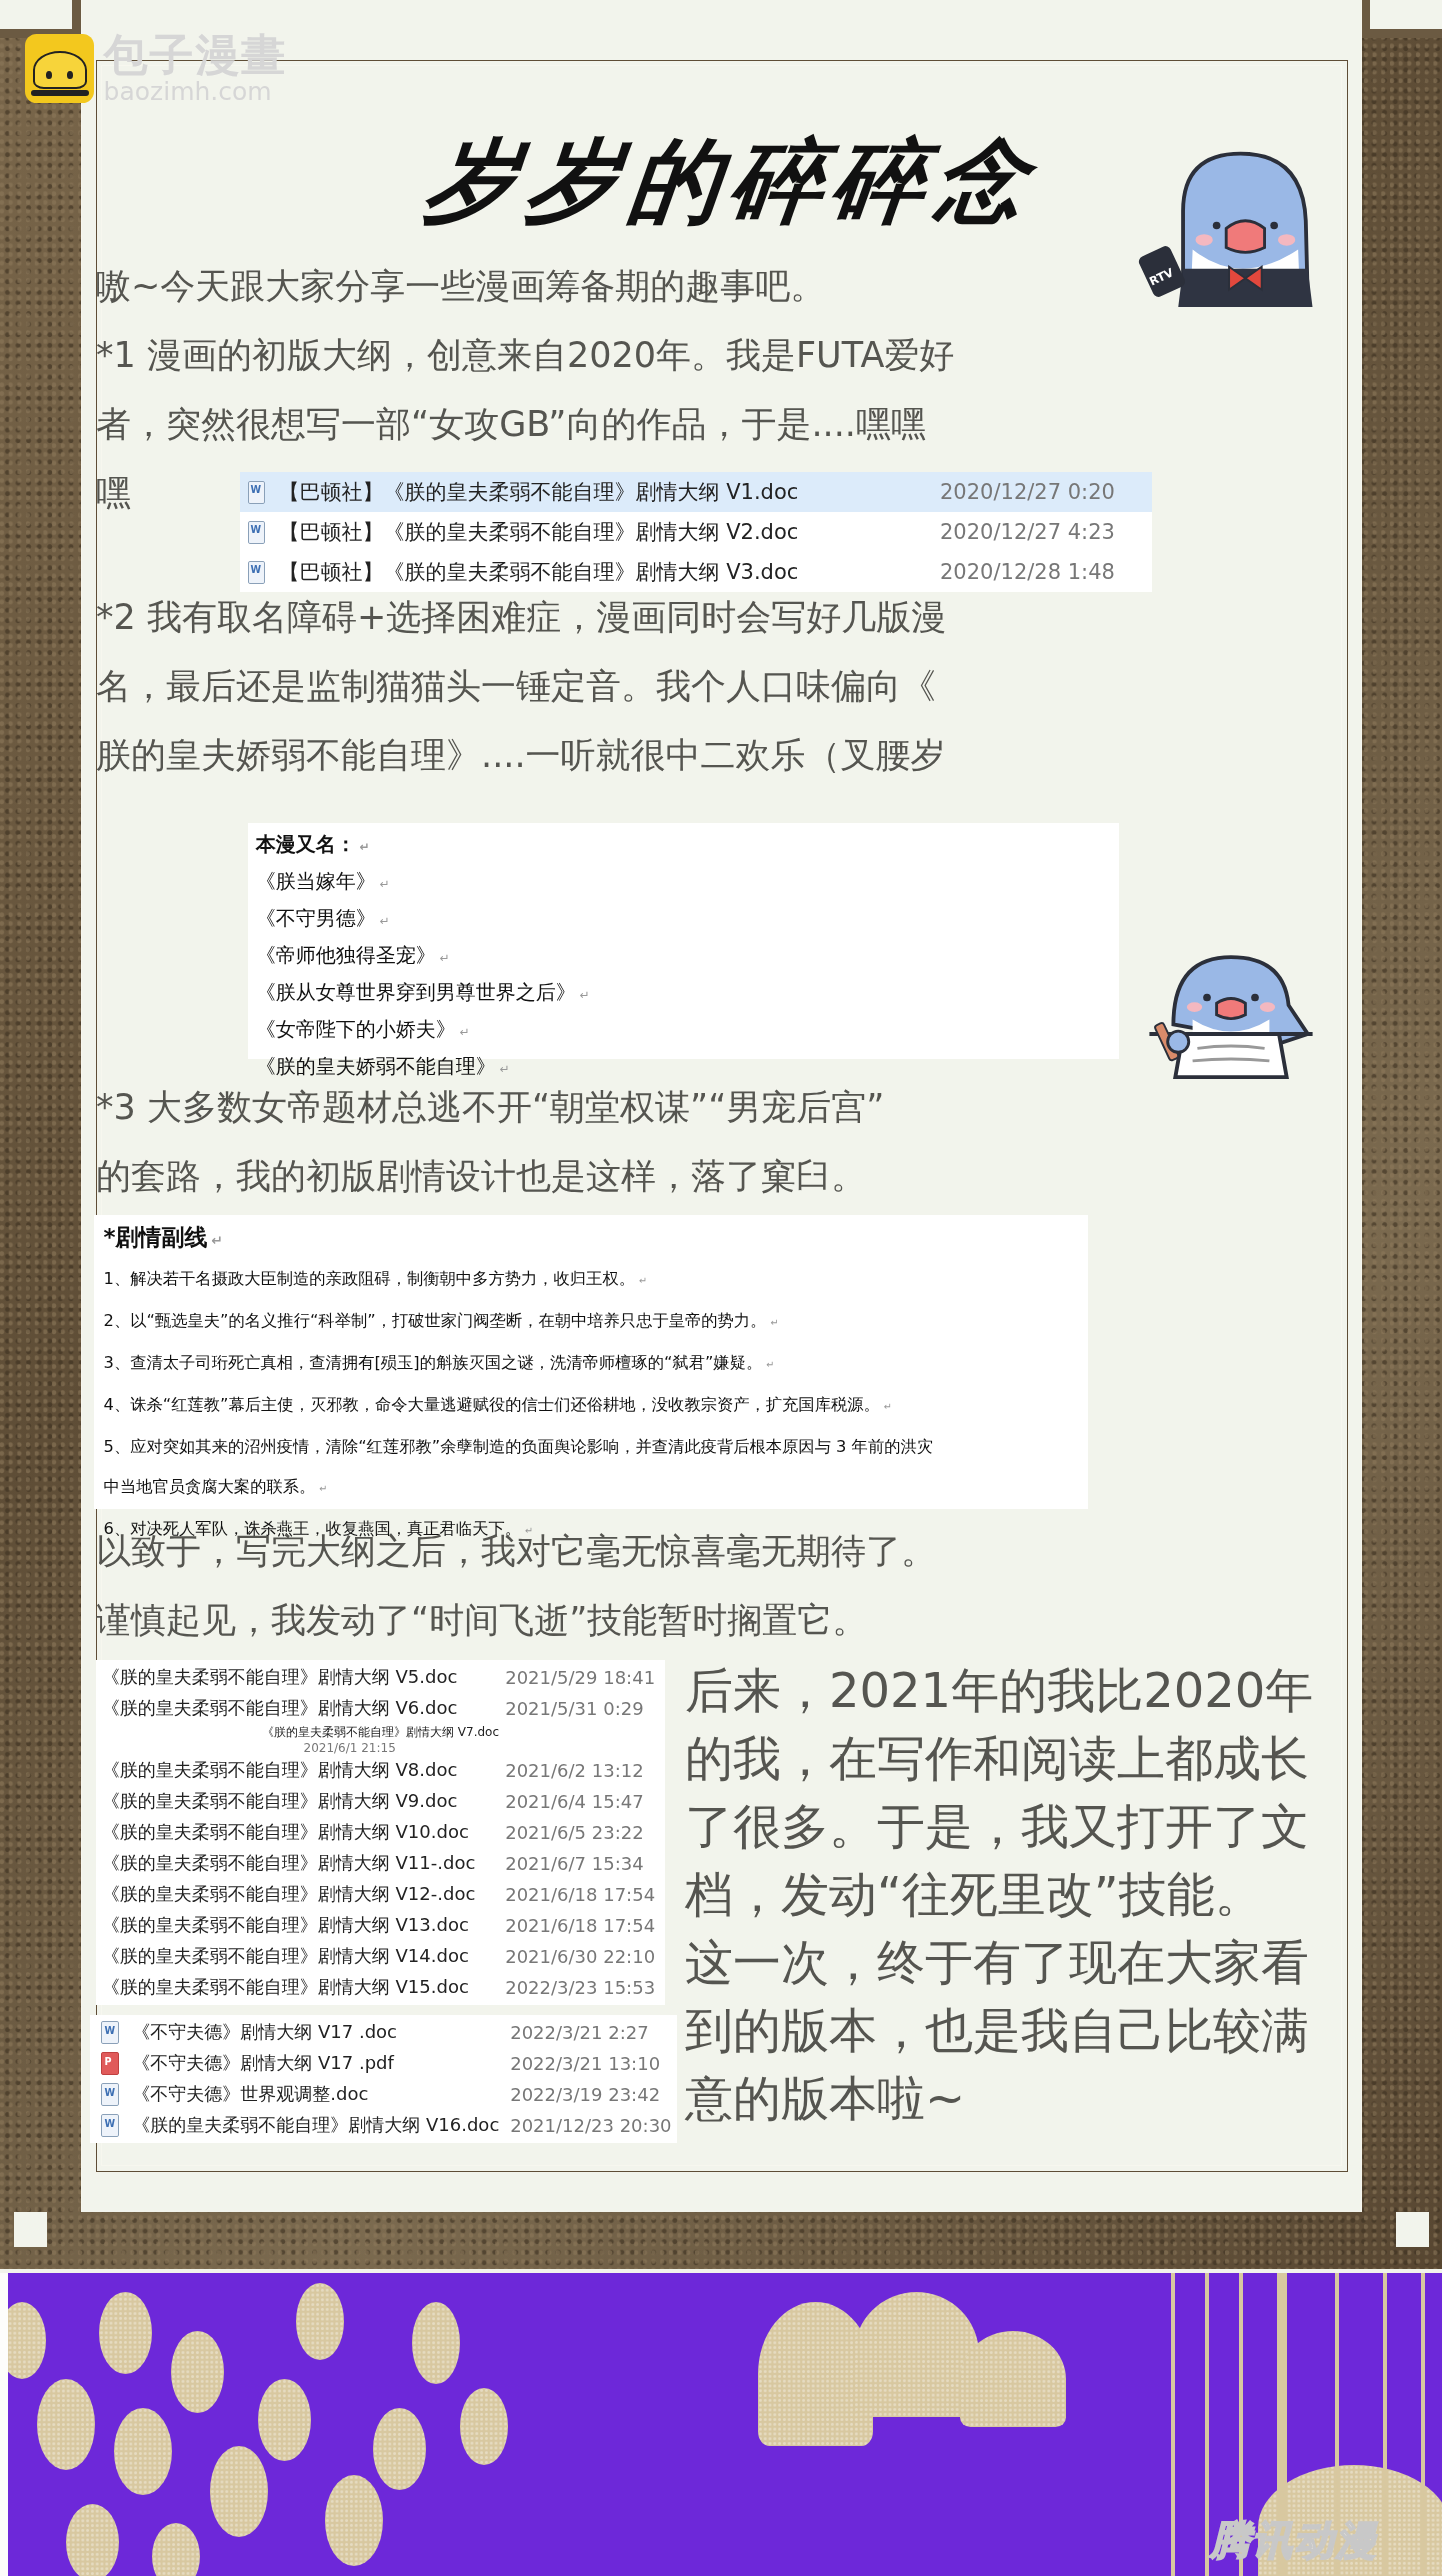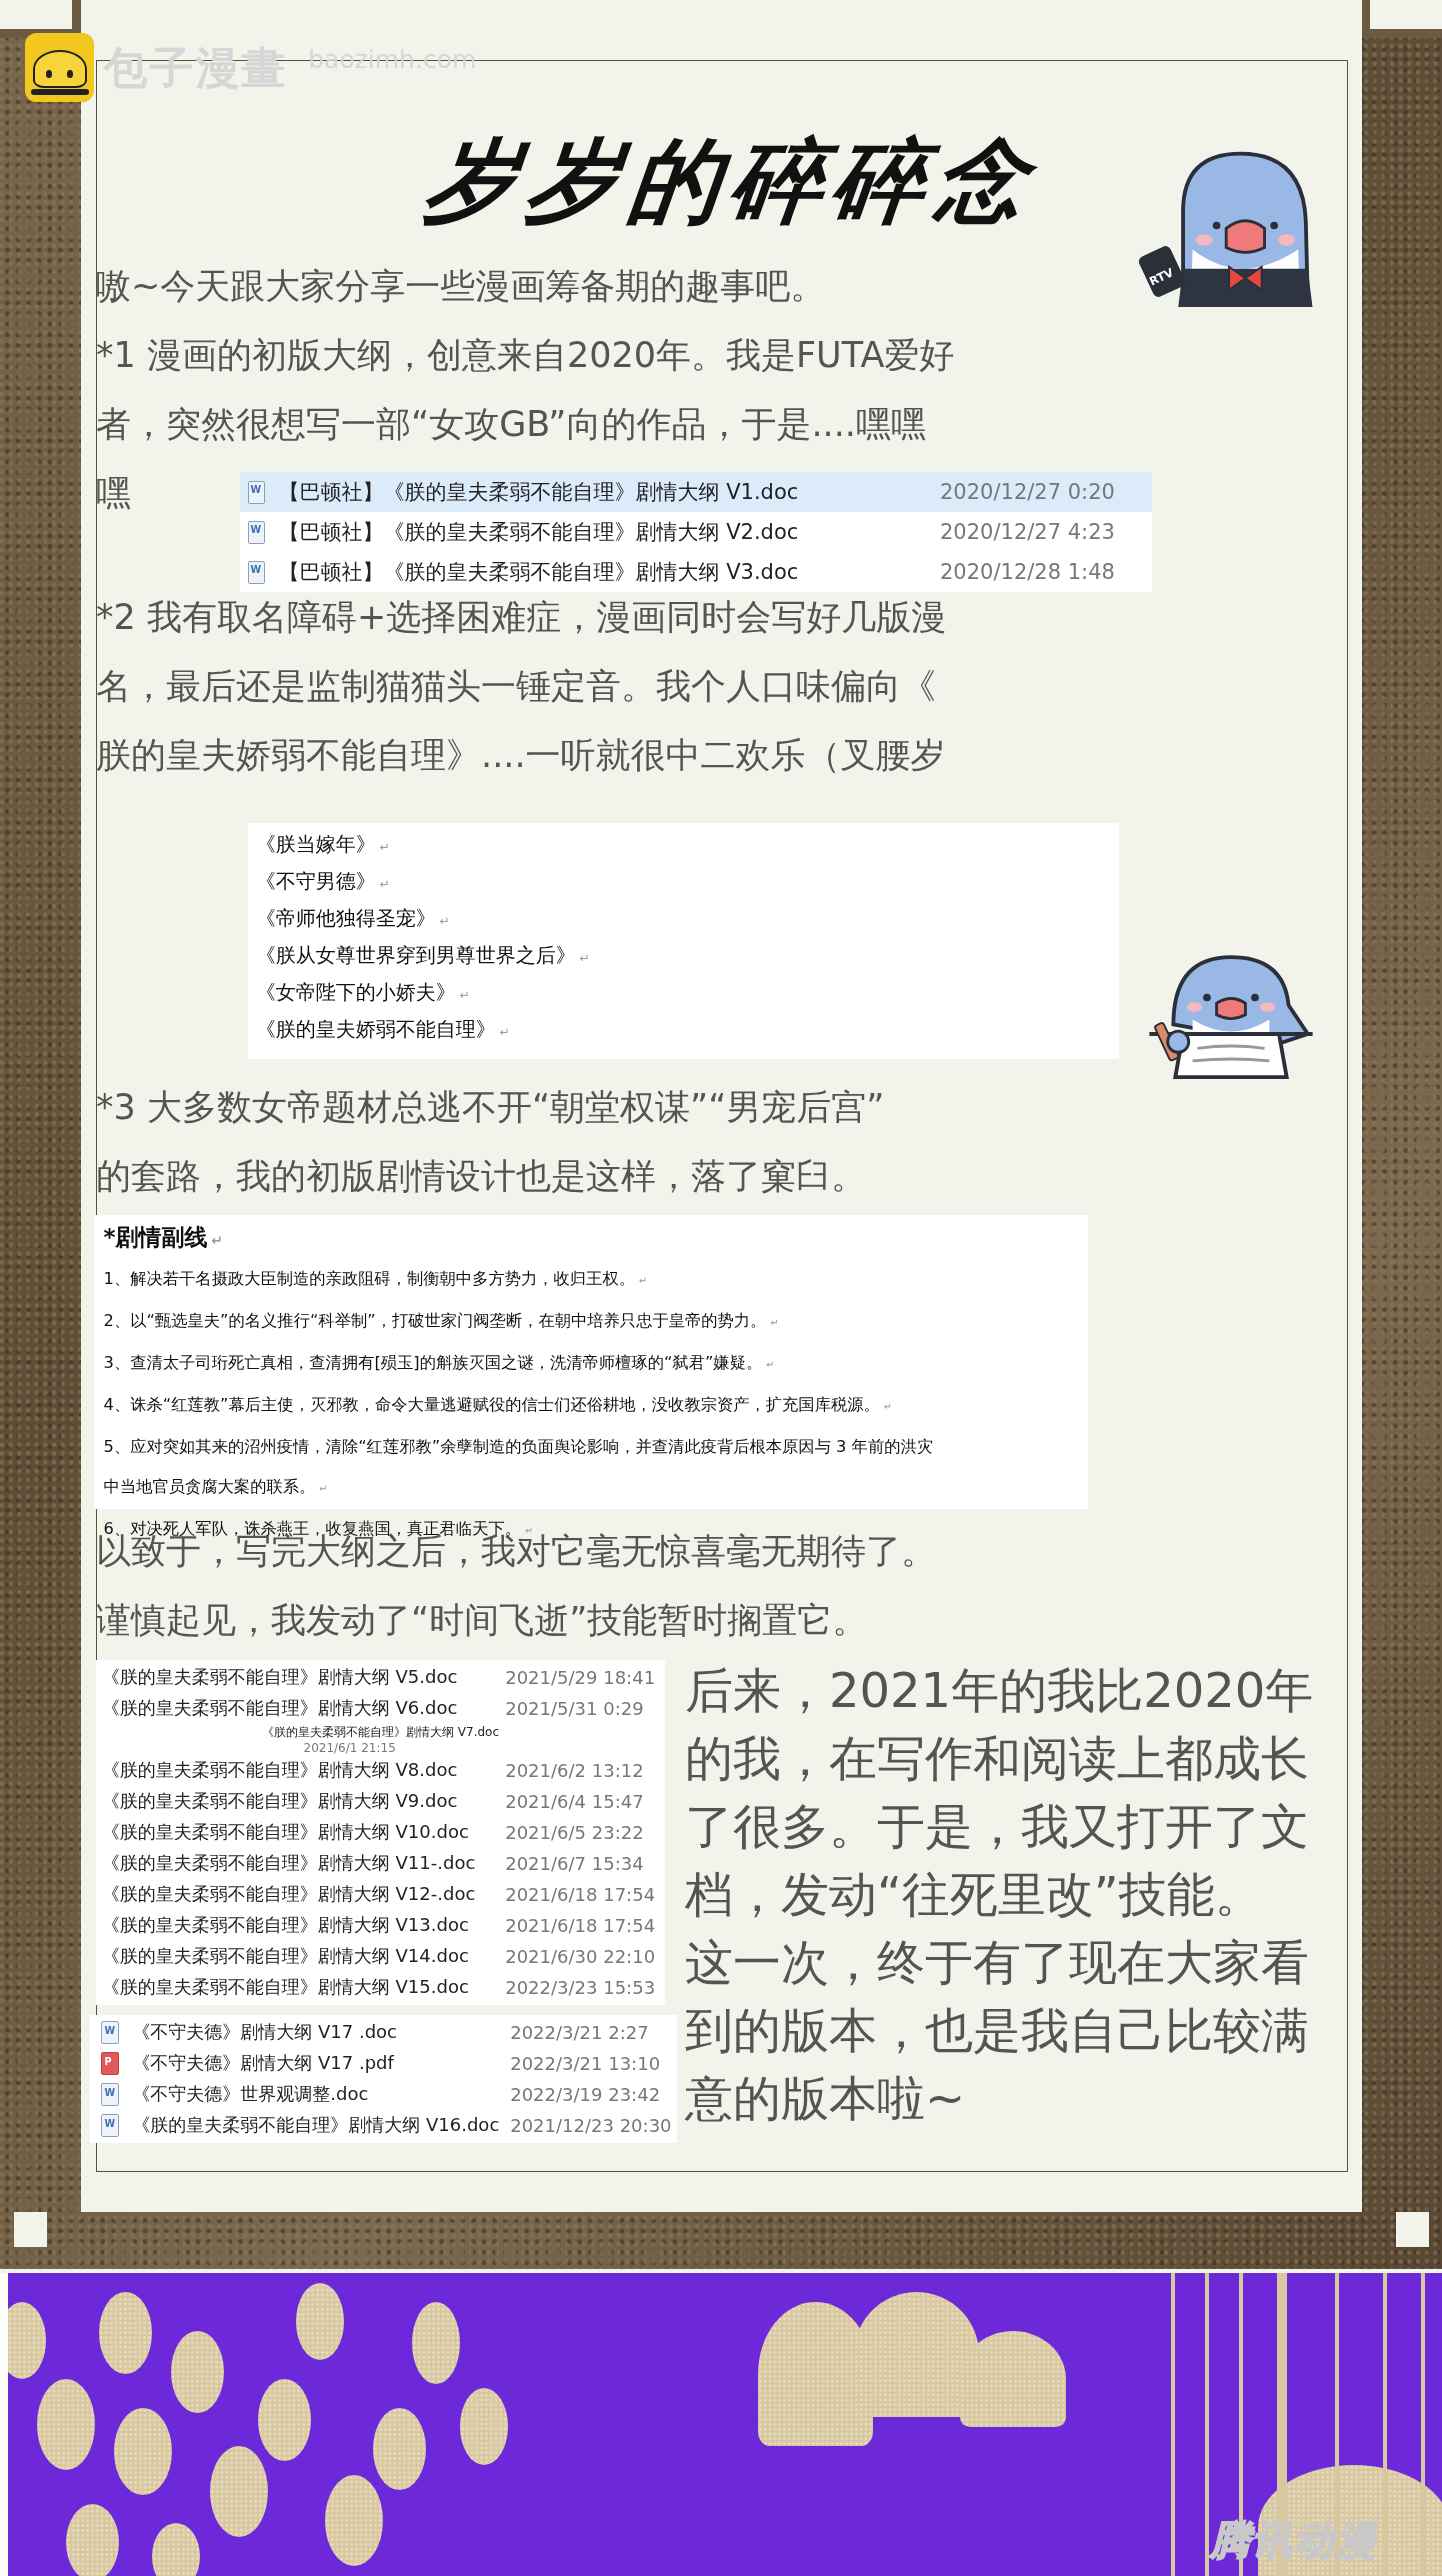--- a/index.html
+++ b/index.html
@@ -70,21 +70,21 @@
     width: 69px; height: 69px; border-radius: 11.5px; background: #f3c81e;
     position: relative; overflow: hidden;
   }
   .wm-logo .bun {
     position: absolute; left: 7.7px; top: 17.3px; width: 54px; height: 38px; border: 2.9px solid #222;
     border-radius: 50% 50% 20% 20%; background: #f7d43a;
   }
   .wm-logo .eye { position: absolute; top: 37px; width: 5.8px; height: 7.7px; background: #222; border-radius: 50%; }
   .wm-logo .eye.l { left: 21px; } .wm-logo .eye.r { left: 42px; }
   .wm-logo .plate { position: absolute; left: 5.8px; top: 56px; width: 58px; height: 5.8px; background: #222; border-radius: 2.9px; }
-  .wm-text { display: flex; flex-direction: row; line-height: 1; gap: 21px; }
+  .wm-text { display: flex; flex-direction: column; line-height: 1; }
   .wm-cn { font-size: 44px; color: #d6d6d6; font-weight: bold; letter-spacing: 1.9px; }
   .wm-en { font-size: 25px; color: #d6d6d6; margin-top: 1.9px; }
 
   
   .title {
     position: absolute; left: 423px; top: 120px; width: 615px; text-align: center;
     font-family: "DejaVu Serif", "Liberation Serif", serif;
     font-size: 92px; font-weight: bold; color: #111; letter-spacing: 9.6px;
     font-style: italic; transform: skewX(-6deg);
   }
@@ -188,20 +188,21 @@
   </div>
 </div>
 
 <div class="para" style="top:583px;">
   <span class="line">*2 我有取名障碍+选择困难症，漫画同时会写好几版漫</span>
   <span class="line">名，最后还是监制猫猫头一锤定音。我个人口味偏向《</span>
   <span class="line">朕的皇夫娇弱不能自理》....一听就很中二欢乐（叉腰岁</span>
 </div>
 
 <div class="doc-panel" style="left:248px;top:823px;width:871px;height:236px;padding:3.8px 7.7px;font-size:20px;line-height:34px;">
+  <div class="doc-heading"><span>本漫又名：</span><span class="para-mark">↵</span></div>
   <div><span>《朕当嫁年》</span><span class="para-mark">↵</span></div>
   <div><span>《不守男德》</span><span class="para-mark">↵</span></div>
   <div><span>《帝师他独得圣宠》</span><span class="para-mark">↵</span></div>
   <div><span>《朕从女尊世界穿到男尊世界之后》</span><span class="para-mark">↵</span></div>
   <div><span>《女帝陛下的小娇夫》</span><span class="para-mark">↵</span></div>
   <div><span>《朕的皇夫娇弱不能自理》</span><span class="para-mark">↵</span></div>
 </div>
 
 <div class="mascot" style="left:1135px;top:938px;width:192px;height:144px;">
   <svg width="192" height="144" viewBox="0 0 200 150">

